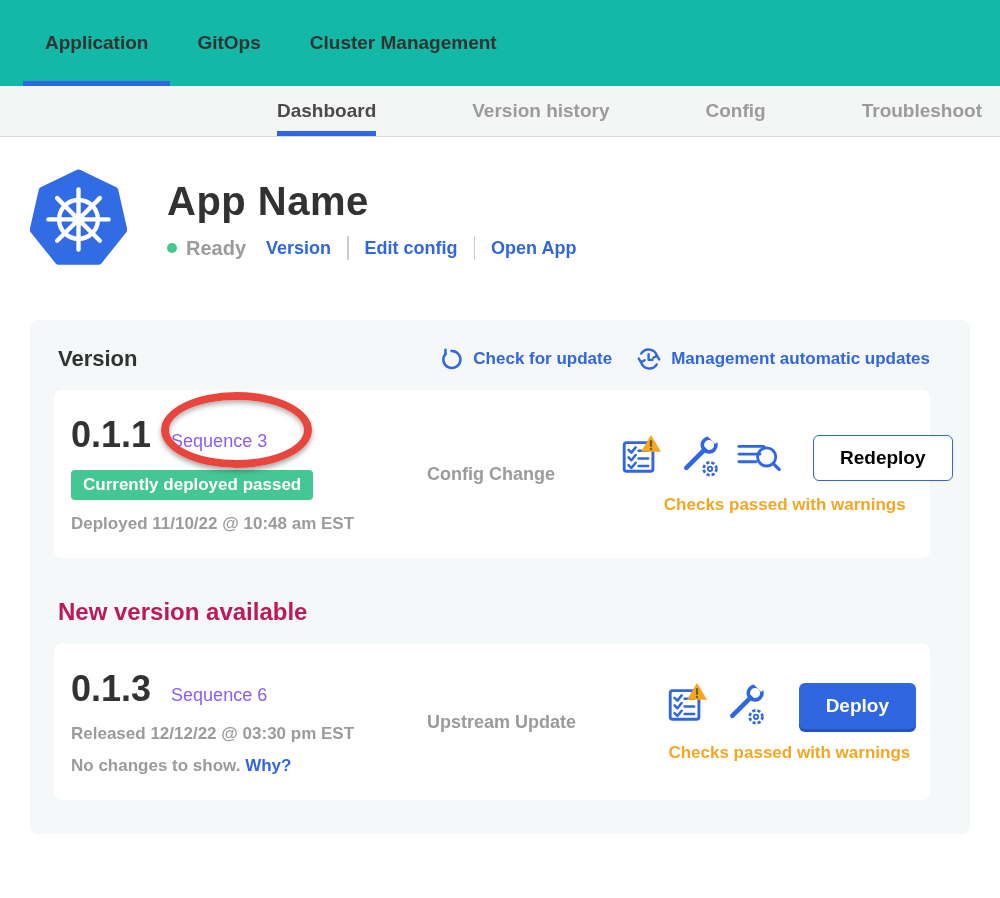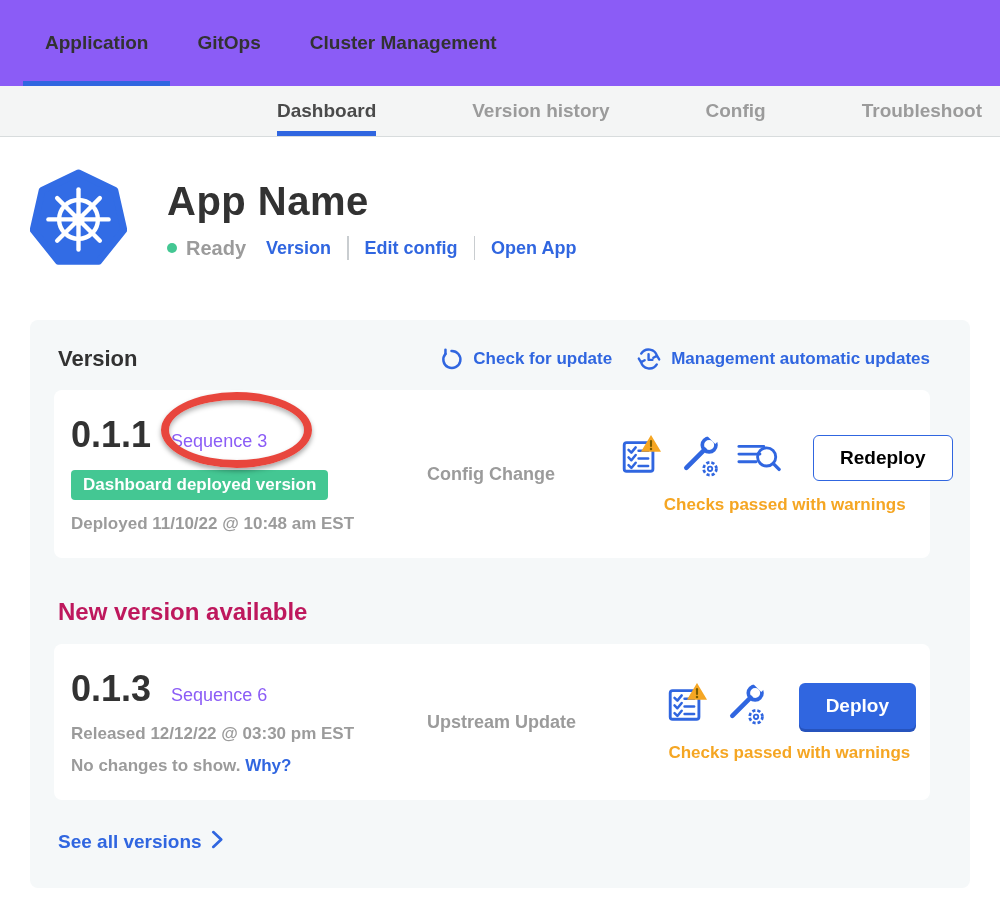--- a/index.html
+++ b/index.html
@@ -1,20 +1,20 @@
 <!DOCTYPE html>
 <html><head>
 <meta charset="utf-8">
 <style>
   * { box-sizing: border-box; margin: 0; padding: 0; }
   html, body { width: 1000px; height: 898px; overflow: hidden; background: #fff;
     font-family: "Liberation Sans", sans-serif; color: #323232; position: relative; }
 
   
-  .top-nav { height: 86px; display: flex; align-items: stretch; padding-left: 23px; gap: 5px; background: #8b5cf6; }
+  .top-nav { height: 86px; display: flex; align-items: stretch; padding-left: 23px; gap: 5px; background: #14b8a6; }
   .top-tab { display: flex; align-items: center; padding: 5px 22px 0; font-size: 19px; font-weight: 700;
     color: #323232; border-bottom: 5px solid transparent; cursor: pointer; }
   .top-tab.active { border-bottom-color: #3066e0; }
 
   .app-nav { height: 51px; background: #f4f5f5; border-bottom: 1px solid #d8dcdd; display: flex;
     align-items: stretch; padding-left: 277px; gap: 96px; white-space: nowrap; overflow: hidden; }
   .app-tab { display: flex; align-items: center; padding-top: 5px; font-size: 19px; font-weight: 700;
     color: #9b9b9b; border-bottom: 5px solid transparent; cursor: pointer; }
   .app-tab.active { color: #4a4a4a; border-bottom-color: #3066e0; }
 
@@ -144,21 +144,21 @@
       </div>
     </div>
   </div>
 
   <div class="card">
     <div class="card-left">
       <div class="version-row">
         <span class="version-number">0.1.1</span>
         <span class="sequence-label">Sequence 3</span>
       </div>
-      <span class="deploy-badge">Dashboard deployed version</span>
+      <span class="deploy-badge">Currently deployed passed</span>
       <div class="meta-text">Deployed 11/10/22 @ 10:48 am EST</div>
     </div>
     <div class="card-mid">Config Change</div>
     <div class="card-right">
       <div class="icons-row">
         <span class="status-icon">
           <svg width="46" height="44" viewBox="0 0 47 46" fill="none">
             <rect x="7" y="9" width="30" height="30" rx="2.5" stroke="#3066e0" stroke-width="3" fill="#fff"></rect>
             <g stroke="#3066e0" stroke-width="2.6" stroke-linecap="round" stroke-linejoin="round">
               <path d="M11.5 16.5 l3 3 4.5-5.5"></path>
@@ -238,24 +238,16 @@
             <circle cx="34" cy="37" r="7" stroke="#3066e0" stroke-width="3" stroke-dasharray="3.4 2.2"></circle>
             <circle cx="34" cy="37" r="2.4" stroke="#3066e0" stroke-width="2"></circle>
           </svg>
         </span>
         <button class="btn btn-solid">Deploy</button>
       </div>
       <div class="warning-text">Checks passed with warnings</div>
     </div>
   </div>
 
-  <div class="see-all">
-    <span>See all versions</span>
-    <span>
-      <svg width="13" height="19" viewBox="0 0 12 18" fill="none" stroke="#3066e0" stroke-width="2.6" stroke-linecap="round" stroke-linejoin="round">
-        <path d="M2 2 L9.5 9 L2 16"></path>
-      </svg>
-    </span>
-  </div>
 
 </section>
 
 <div class="annotation-ellipse"></div>
 
 </body></html>

